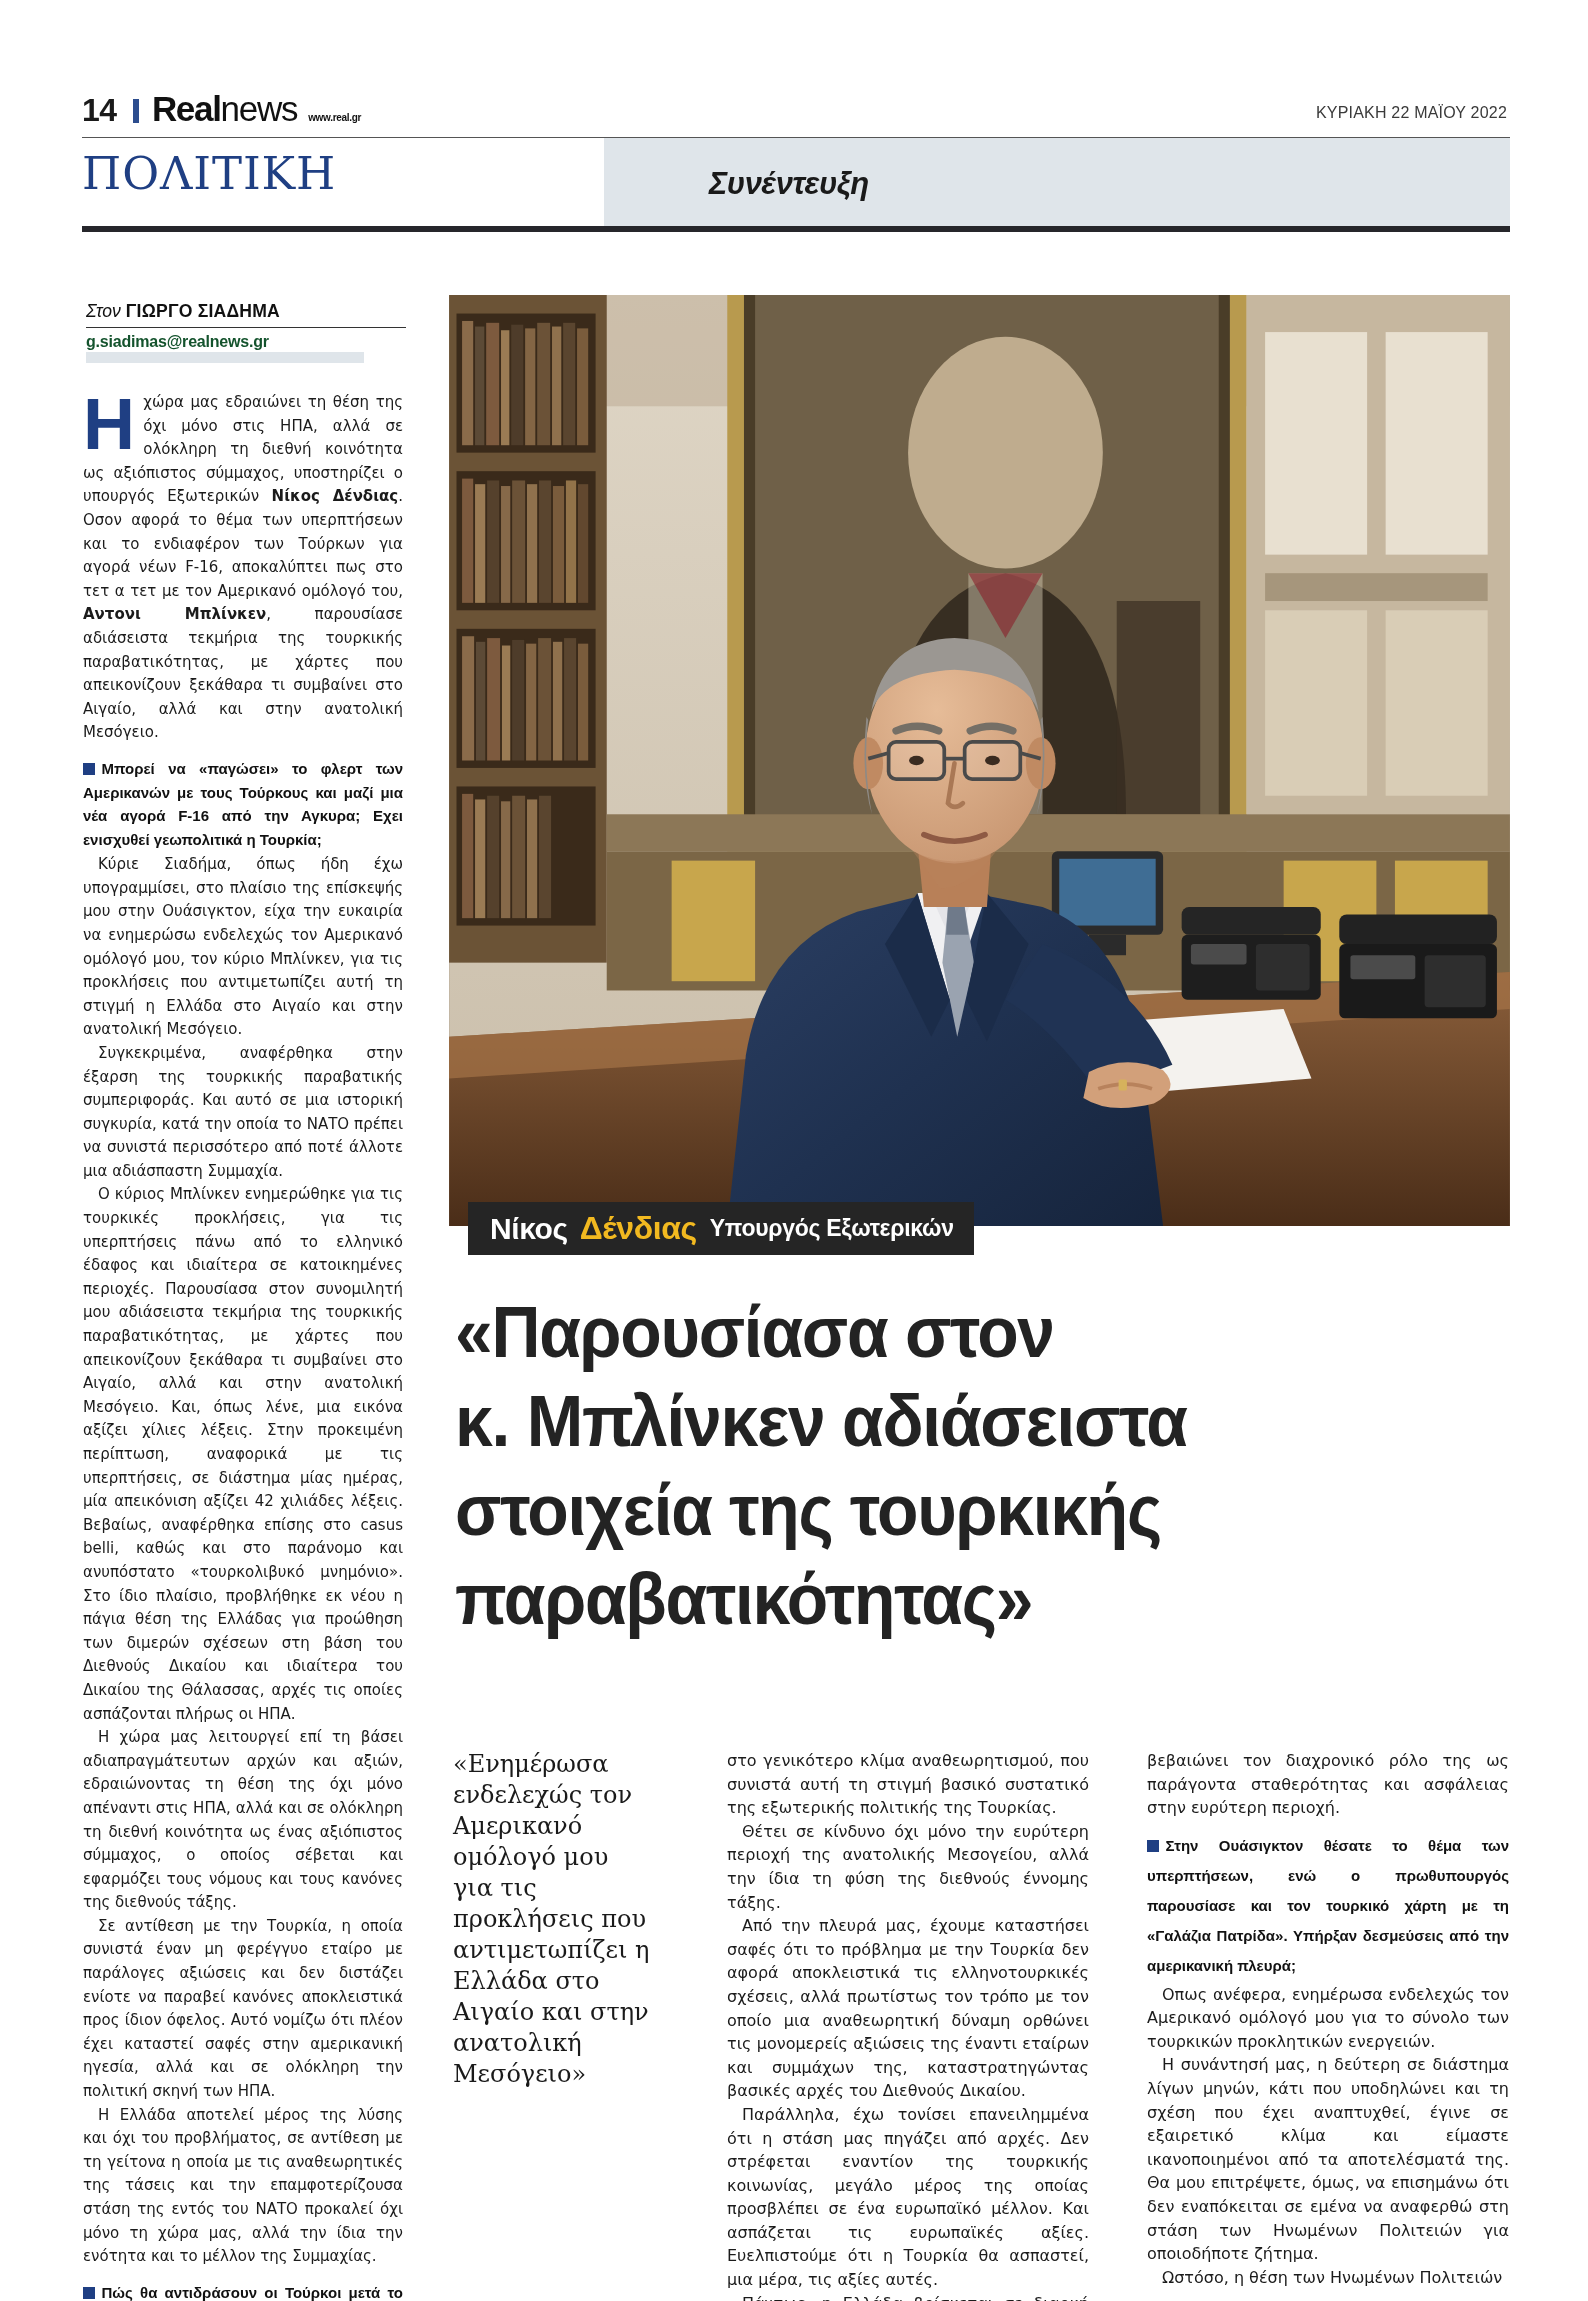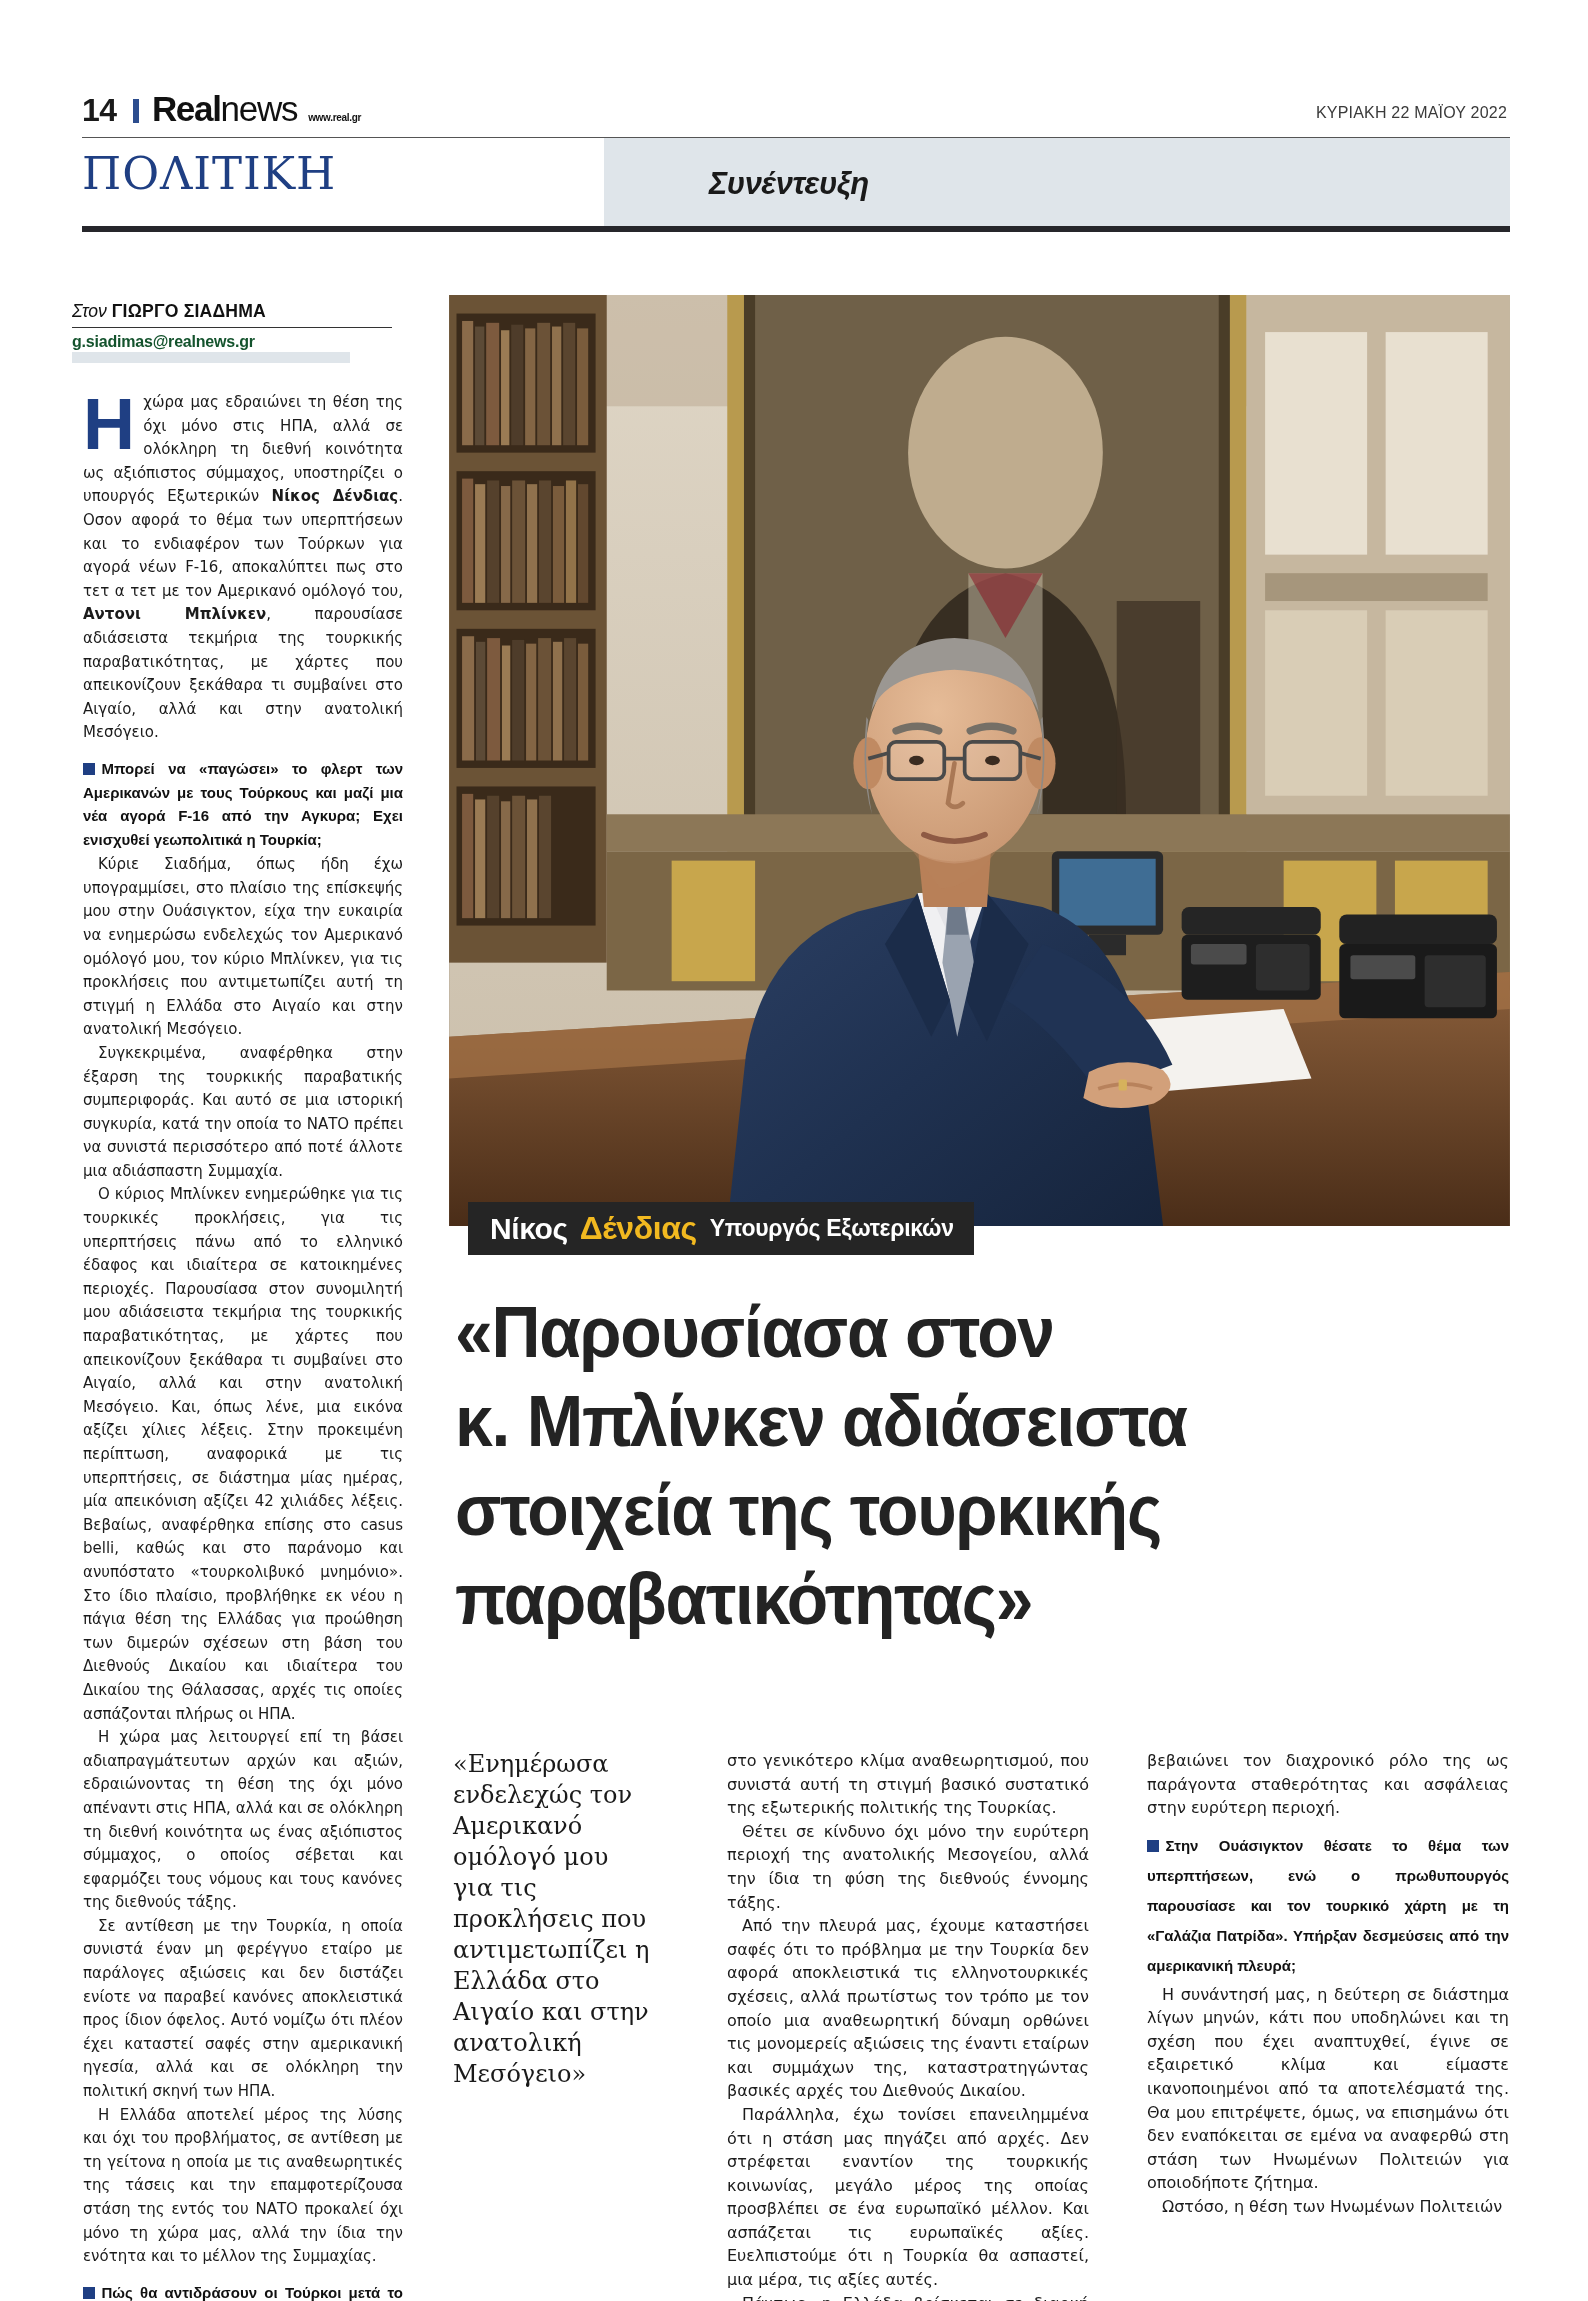--- a/index.html
+++ b/index.html
@@ -106,21 +106,21 @@
   .rule-thick {
     position: absolute;
     left: 82px; top: 226px;
     width: 1428px; height: 5.6px;
     background: #26262b;
   }
 
   
   .byline {
     position: absolute;
-    left: 72px; top: 301px;
+    left: 86px; top: 301px;
     width: 320px;
   }
   .byline-name {
     font-family: "Liberation Sans", sans-serif;
     font-size: 17.6px;
     color: #111;
     padding-bottom: 4.6px;
     border-bottom: 1.4px solid #333;
     white-space: nowrap;
   }
@@ -525,18 +525,19 @@
     <p class="body-p">στο γενικότερο κλίμα αναθεωρητισμού, που συνιστά αυτή τη στιγμή βασικό συστατικό της εξωτερικής πολιτικής της Τουρκίας.</p>
     <p class="body-p indent">Θέτει σε κίνδυνο όχι μόνο την ευρύτερη περιοχή της ανατολικής Μεσογείου, αλλά την ίδια τη φύση της διεθνούς έννομης τάξης.</p>
     <p class="body-p indent">Από την πλευρά μας, έχουμε καταστήσει σαφές ότι το πρόβλημα με την Τουρκία δεν αφορά αποκλειστικά τις ελληνοτουρκικές σχέσεις, αλλά πρωτίστως τον τρόπο με τον οποίο μια αναθεωρητική δύναμη ορθώνει τις μονομερείς αξιώσεις της έναντι εταίρων και συμμάχων της, καταστρατηγώντας βασικές αρχές του Διεθνούς Δικαίου.</p>
     <p class="body-p indent">Παράλληλα, έχω τονίσει επανειλημμένα ότι η στάση μας πηγάζει από αρχές. Δεν στρέφεται εναντίον της τουρκικής κοινωνίας, μεγάλο μέρος της οποίας προσβλέπει σε ένα ευρωπαϊκό μέλλον. Και ασπάζεται τις ευρωπαϊκές αξίες. Ευελπιστούμε ότι η Τουρκία θα ασπαστεί, μια μέρα, τις αξίες αυτές.</p>
     <p class="body-p indent">Πάντως, η Ελλάδα βρίσκεται σε διαρκή επαγρύπνηση, ενισχύει συμμαχίες και συνέργειες, ενώ παράλληλα επι-</p>
   </div>
 
   <div class="col-b c3">
     <p class="body-p">βεβαιώνει τον διαχρονικό ρόλο της ως παράγοντα σταθερότητας και ασφάλειας στην ευρύτερη περιοχή.</p>
     <p class="q-inline"><span class="qbullet"></span><span>Στην Ουάσιγκτον θέσατε το θέμα των υπερπτήσεων, ενώ ο πρωθυπουργός παρουσίασε και τον τουρκικό χάρτη με τη «Γαλάζια Πατρίδα». Υπήρξαν δεσμεύσεις από την αμερικανική πλευρά;</span></p>
+    <p class="body-p indent">Οπως ανέφερα, ενημέρωσα ενδελεχώς τον Αμερικανό ομόλογό μου για το σύνολο των τουρκικών προκλητικών ενεργειών.</p>
     <p class="body-p indent">Η συνάντησή μας, η δεύτερη σε διάστημα λίγων μηνών, κάτι που υποδηλώνει και τη σχέση που έχει αναπτυχθεί, έγινε σε εξαιρετικό κλίμα και είμαστε ικανοποιημένοι από τα αποτελέσματά της. Θα μου επιτρέψετε, όμως, να επισημάνω ότι δεν εναπόκειται σε εμένα να αναφερθώ στη στάση των Ηνωμένων Πολιτειών για οποιοδήποτε ζήτημα.</p>
     <p class="body-p indent">Ωστόσο, η θέση των Ηνωμένων Πολιτειών</p>
   </div>
 
 </div>
 
 
 </body></html>

